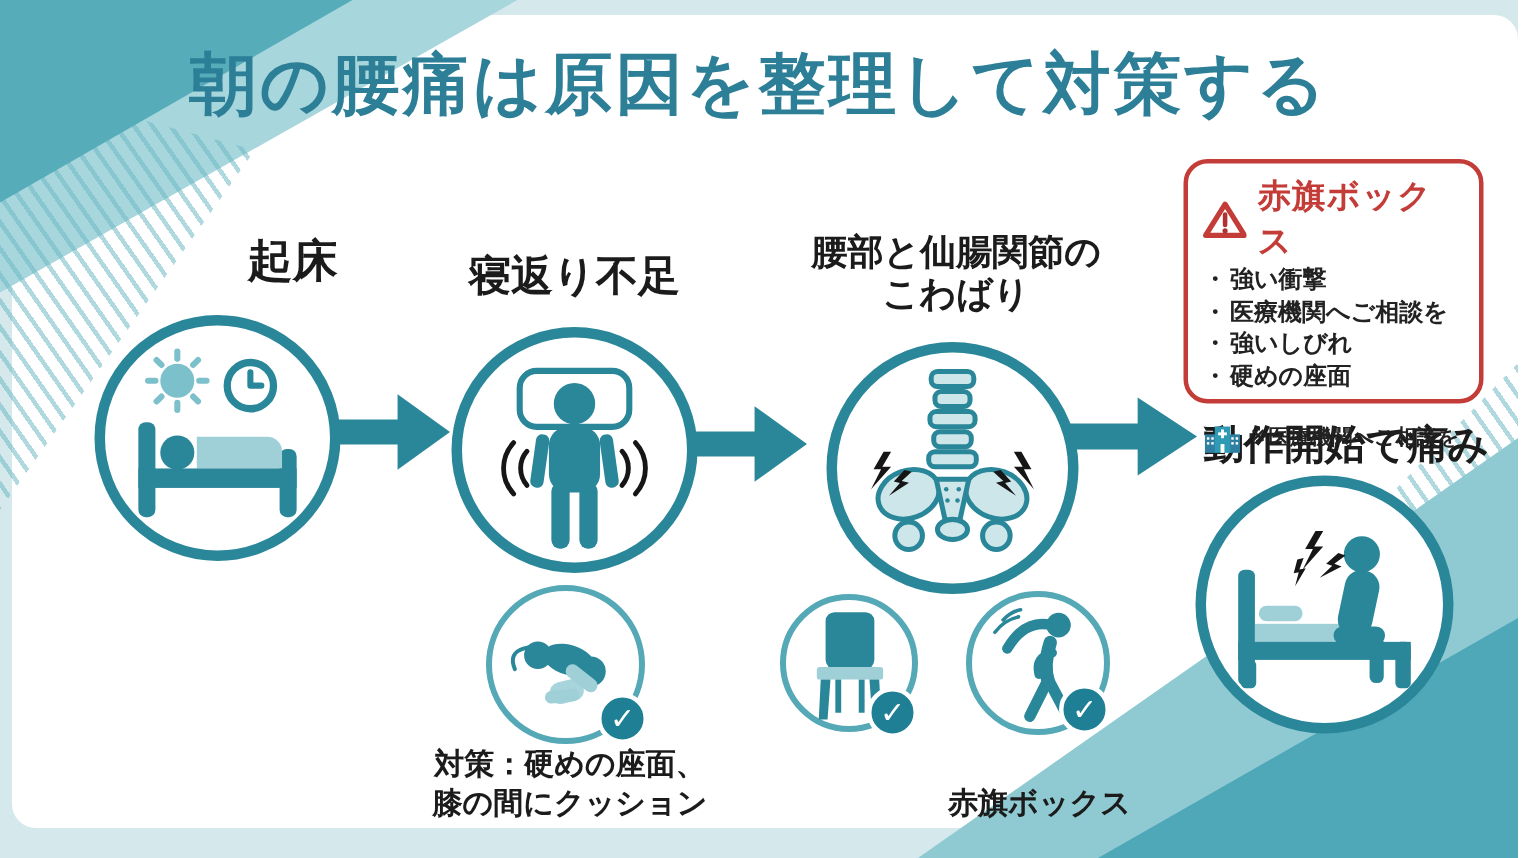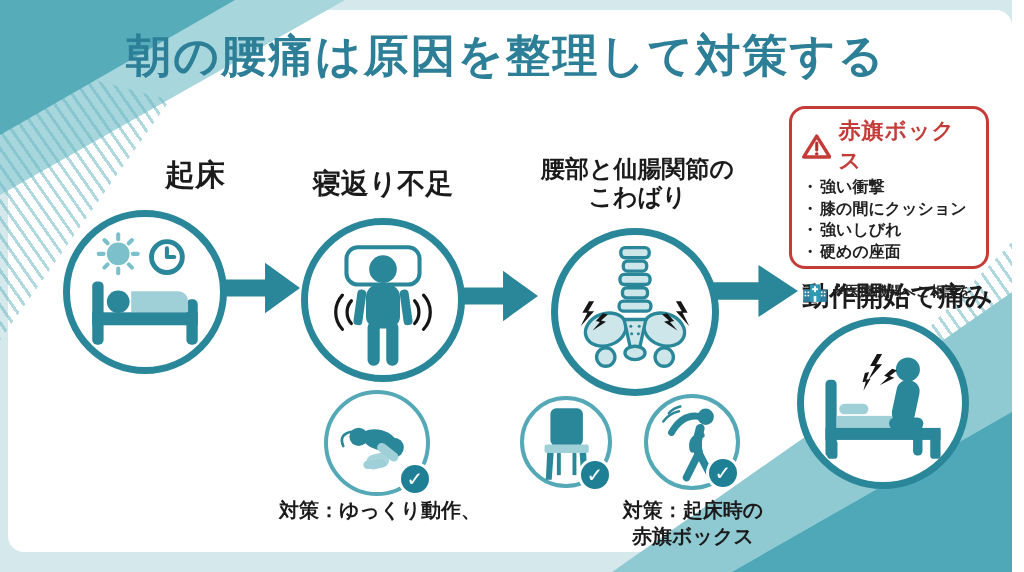--- a/index.html
+++ b/index.html
@@ -179,21 +179,21 @@
         <circle cx="17" cy="23.5" r="2" fill="#b03230"></circle>
       </svg>
       <span class="redbox-title">赤旗ボックス</span>
     </div>
     <div class="redbox-item">
       <span>・</span>
       <span>強い衝撃</span>
     </div>
     <div class="redbox-item">
       <span>・</span>
-      <span>膝の間にクッション</span>
+      <span>医療機関へご相談を</span>
     </div>
     <div class="redbox-item">
       <span>・</span>
       <span>強いしびれ</span>
     </div>
     <div class="redbox-item">
       <span>・</span>
       <span>硬めの座面</span>
     </div>
     <div class="redbox-note-row">
@@ -228,21 +228,22 @@
       <rect x="44" y="54" width="24" height="9" rx="4.5" fill="#2a8799" transform="rotate(28 56 58)"></rect>
       <rect x="46" y="74" width="30" height="19" rx="9" fill="#a8d4db" transform="rotate(-14 61 83)"></rect>
       <rect x="58" y="66" width="32" height="12" rx="6" fill="#9fd0d8" transform="rotate(38 74 72)"></rect>
       <rect x="42" y="82" width="30" height="11" rx="5.5" fill="#9fd0d8" transform="rotate(-6 57 87)"></rect>
     </svg>
   </div>
   <div class="badge" style="left:398px;top:462px;">
     <span>✓</span>
   </div>
   <div class="cm-text" style="left:268px;top:497px;width:224px;">
-    <span>対策：ゆっくり動作、</span><br>
+    <span>対策：硬めの座面、</span><br>
+    <span>膝の間にクッション</span>
   </div>
 
   <div class="mini-circle" style="left:520px;top:396px;width:92px;height:92px;">
     <svg width="78" height="78" viewBox="0 0 120 120">
       <rect x="36" y="8" width="50" height="58" rx="9" fill="#2a8799"></rect>
       <rect x="27" y="64" width="68" height="13" rx="3" fill="#9fd0d8"></rect>
       <path d="M31 77 h10 l-3 41 h-9 z" fill="#2a8799"></path>
       <path d="M81 77 h10 l2 41 h-9 z" fill="#2a8799"></path>
       <rect x="46" y="77" width="6" height="34" fill="#2a8799"></rect>
       <rect x="70" y="77" width="6" height="34" fill="#2a8799"></rect>
@@ -263,16 +264,16 @@
         <path d="M26 18 q7 -8 17 -10" stroke-width="3.5"></path>
         <path d="M18 30 q9 -12 23 -15" stroke-width="3.5"></path>
       </g>
       <circle cx="80" cy="23" r="12" fill="#2a8799"></circle>
     </svg>
   </div>
   <div class="badge" style="left:706px;top:456px;">
     <span>✓</span>
   </div>
   <div class="cm-text" style="left:608px;top:497px;width:170px;">
-    <span>対策：起床時の</span><br>
+    <br>
     <span>赤旗ボックス</span>
   </div>
 </div>
 
 </body></html>

